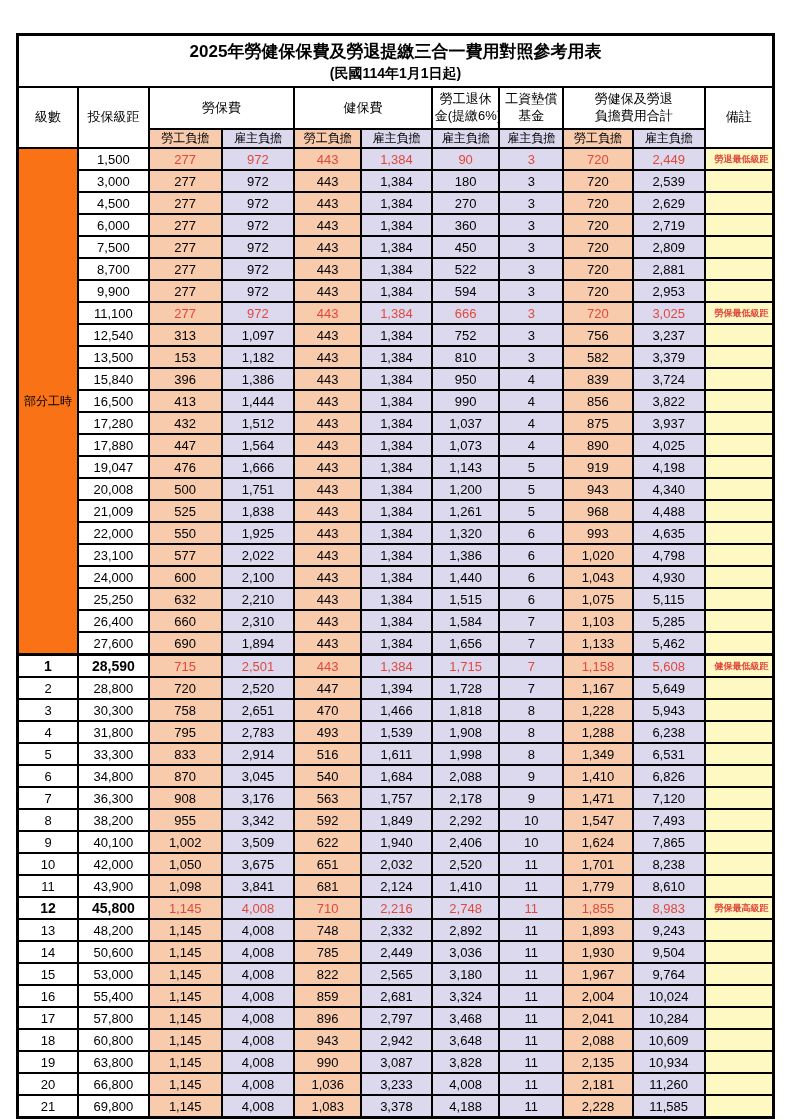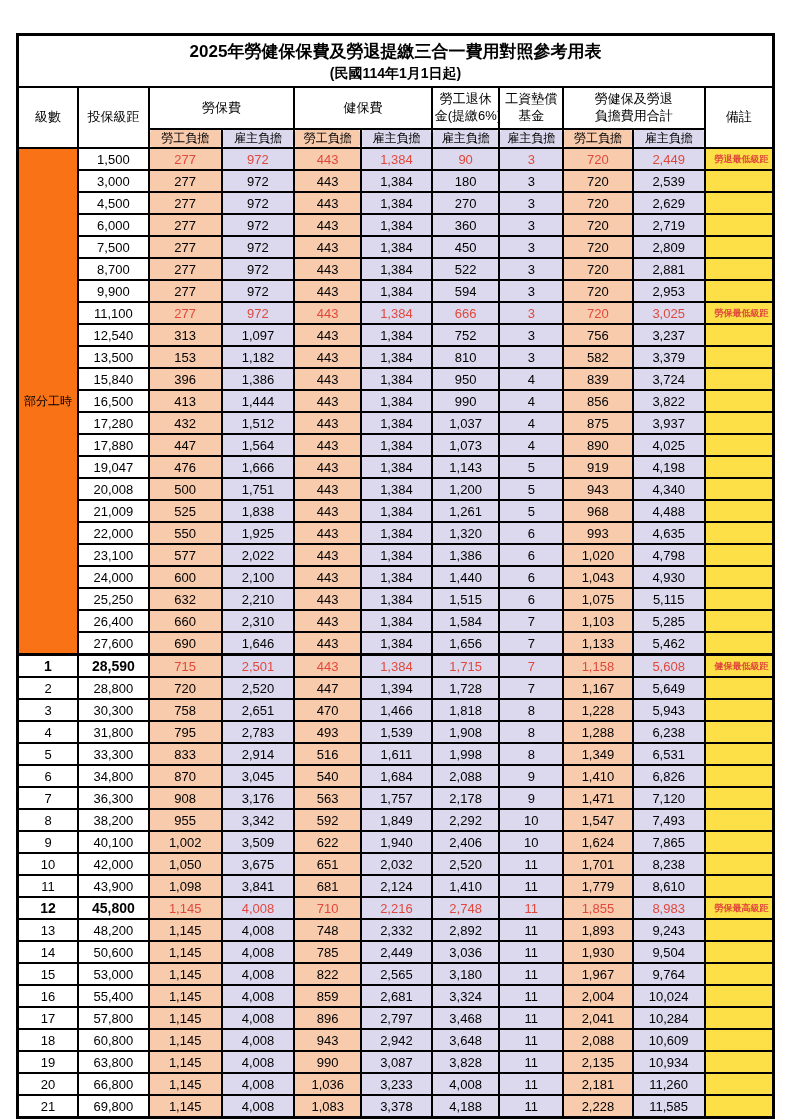--- a/index.html
+++ b/index.html
@@ -23,26 +23,26 @@
     vertical-align:middle;
     overflow:hidden;
     white-space:nowrap;
     font-weight:normal;
   }
   .title-cell{height:50px;border-bottom:2px solid #000;}
   .title-line1{font-size:17px;font-weight:bold;line-height:1.45;}
   .title-line2{font-size:14px;font-weight:bold;line-height:1.2;}
   .hdr{font-size:13px;line-height:1.25;}
   .hdr-two div{font-size:13px;line-height:1.3;text-align:center;}
-  .subhdr td{font-size:12px;height:17px;border-radius:6px;}
+  .subhdr td{font-size:12px;height:17px;}
   .bg-emp{background:#f8cbad;}
   .bg-er{background:#dcd9ee;}
   tbody td{font-size:13px;height:20px;}
   td.c-level,td.c-bracket{background:#ffffff;}
-  td.c-remark{background:#fde047;font-size:9px;font-weight:bold;color:#e0483c;padding:0 9px;}
+  td.c-remark{background:#fef9c3;font-size:9px;font-weight:bold;color:#e0483c;padding:0 9px;}
   tr.r-red td.v{color:#e0483c;}
   tr.r-bold td.c-level, tr.r-bold td.c-bracket{font-weight:bold;font-size:14px;}
   tr.sep-top td{border-top:3px solid #000;}
   td.part-time{font-size:12px;white-space:nowrap;background:#f97316;}
 </style>
 </head>
 <body>
 
 <table>
   <colgroup>
@@ -357,21 +357,21 @@
         <td class="bg-er v">1,384</td>
         <td class="bg-er v">1,584</td>
         <td class="bg-er v">7</td>
         <td class="bg-emp v">1,103</td>
         <td class="bg-er v">5,285</td>
         <td class="c-remark"></td>
       </tr>
       <tr>
         <td class="c-bracket">27,600</td>
         <td class="bg-emp v">690</td>
-        <td class="bg-er v">1,646</td>
+        <td class="bg-er v">1,894</td>
         <td class="bg-emp v">443</td>
         <td class="bg-er v">1,384</td>
         <td class="bg-er v">1,656</td>
         <td class="bg-er v">7</td>
         <td class="bg-emp v">1,133</td>
         <td class="bg-er v">5,462</td>
         <td class="c-remark"></td>
       </tr>
       <tr class="r-red r-bold sep-top">
         <td class="c-level">1</td>

